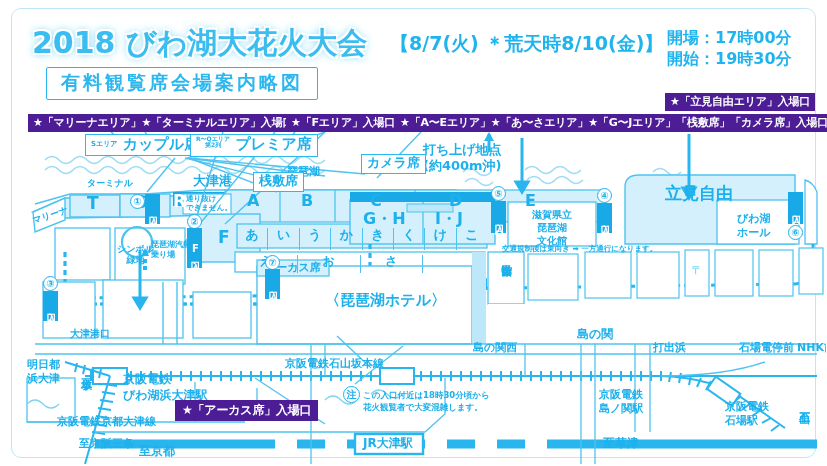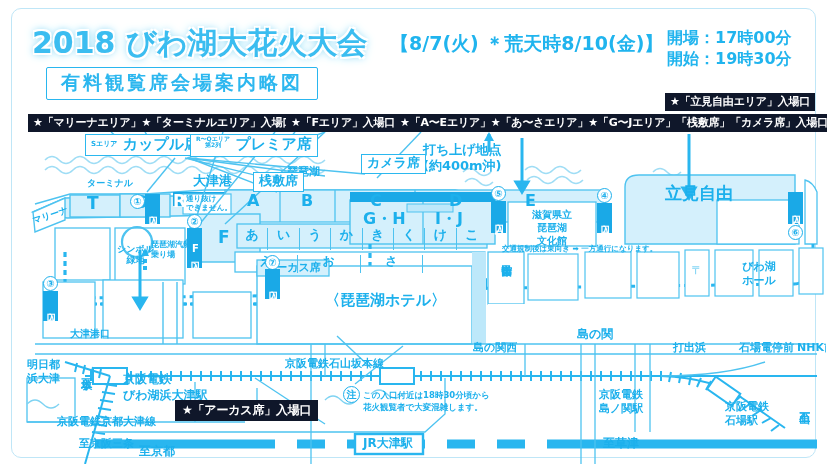--- a/index.html
+++ b/index.html
@@ -49,21 +49,21 @@
     white-space: nowrap;
   }
   .times {
     position: absolute; left: 655px; top: 18px;
     font-size: 16px; font-weight: bold; color: #20b4ee;
     line-height: 1.32; white-space: nowrap;
   }
   
   .tag {
     position: absolute;
-    background: #0f172a;
+    background: #4c1d95;
     color: #fff;
     font-size: 11px;
     font-weight: bold;
     padding: 3px 5px 4px 5px;
     white-space: nowrap;
     letter-spacing: -0.2px;
     line-height: 1;
   }
   #tag-standing { left: 653px; top: 84px; }
   #tag-marina   { left: 16px;  top: 105px; }
@@ -520,21 +520,21 @@
     <div class="lbl" style="left:338px; top:78px; font-size:16px;">G・H</div>
     <div class="lbl" style="left:410px; top:78px; font-size:16px;">I・J</div>
 
     <div class="lbl" style="left:496px; top:76px; font-size:10px; line-height:1.3; text-align:center; width:62px;">
       <div>滋賀県立</div>
       <div>琵琶湖</div>
       <div>文化館</div>
     </div>
 
     <div class="lbl" style="left:640px; top:52px; font-size:17px;">立見自由</div>
-    <div class="lbl" style="left:712px; top:80px; font-size:11px; line-height:1.3; text-align:center; width:44px;margin-top:48px;">
+    <div class="lbl" style="left:712px; top:80px; font-size:11px; line-height:1.3; width:44px;">
       <div>びわ湖</div>
       <div>ホール</div>
     </div>
 
     <div class="lbl" style="left:240px; top:130px; font-size:11px;">アーカス席</div>
     <div class="lbl" style="left:300px; top:160px; font-size:15px;">〈琵琶湖ホテル〉</div>
     <div class="lbl vert" style="left:474px; top:124px; font-size:11px;">市民会館</div>
 
     <div class="lbl" style="left:477px; top:113px; font-size:7.5px;">交通規制後は東向き ➡ 一方通行になります。</div>
 
@@ -574,21 +574,21 @@
     <div class="lbl vert" style="left:54px; top:238px; font-size:11px;">至坂本</div>
     <div class="lbl" style="left:98px; top:240px; font-size:12px; line-height:1.3;">
       <div>京阪電鉄</div>
       <div>びわ湖浜大津駅</div>
     </div>
     <div class="lbl" style="left:32px; top:284px; font-size:11px;">京阪電鉄京都大津線</div>
     <div class="lbl" style="left:54px; top:306px; font-size:11px;">至京阪三条</div>
     <div class="lbl" style="left:260px; top:226px; font-size:11px;">京阪電鉄石山坂本線</div>
     <div class="lbl" style="left:448px; top:210px; font-size:11px;">島の関西</div>
     <div class="lbl" style="left:552px; top:196px; font-size:12px;">島の関</div>
-    <div class="lbl" style="left:628px; top:210px; font-size:11px;margin-left:20px;">打出浜</div>
+    <div class="lbl" style="left:628px; top:210px; font-size:11px;">打出浜</div>
     <div class="lbl" style="left:714px; top:210px; font-size:11px;">石場電停前</div>
     <div class="lbl" style="left:772px; top:210px; font-size:11px;">NHK前</div>
     <div class="lbl" style="left:574px; top:256px; font-size:11px; line-height:1.3;">
       <div>京阪電鉄</div>
       <div>島ノ関駅</div>
     </div>
     <div class="lbl" style="left:700px; top:268px; font-size:11px; line-height:1.3;">
       <div>京阪電鉄</div>
       <div>石場駅</div>
     </div>

